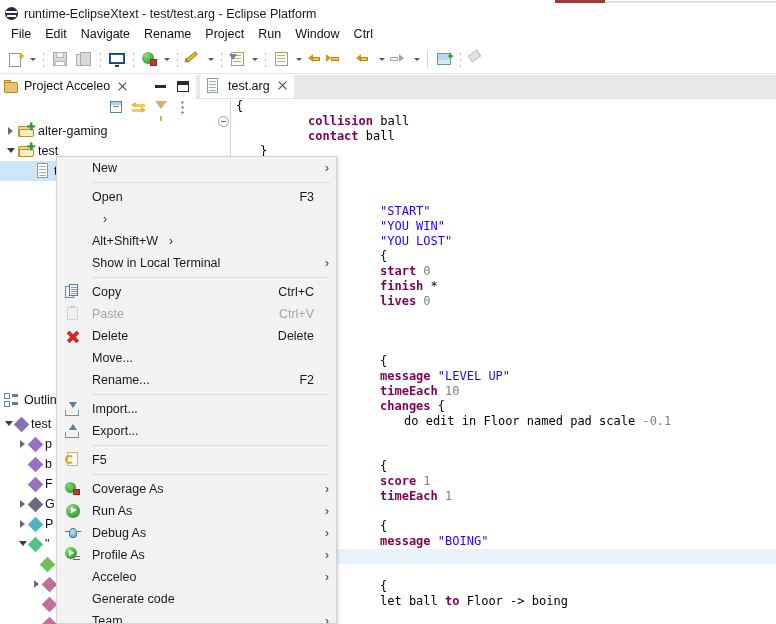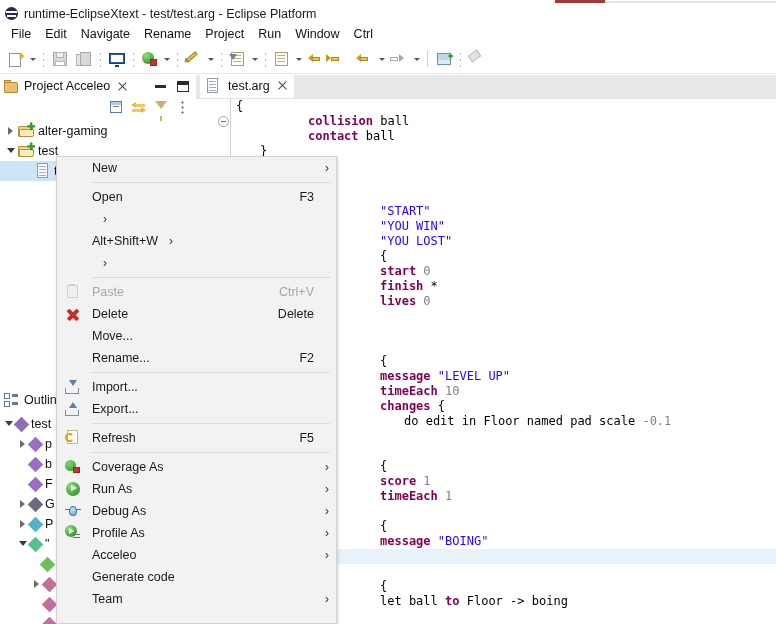--- a/index.html
+++ b/index.html
@@ -576,24 +576,38 @@
         </div>
         <div class="ctx-item">
           <span class="ctx-accel"></span>
           <span class="ctx-sub">›</span>
         </div>
         <div class="ctx-item">
           <span class="ctx-accel">Alt+Shift+W</span>
           <span class="ctx-sub">›</span>
         </div>
         <div class="ctx-item">
+          <span class="ctx-label">Show in Local Terminal</span>
           <span class="ctx-accel"></span>
           <span class="ctx-sub">›</span>
         </div>
         <div class="ctx-sep"></div>
+        <div class="ctx-item">
+          <span class="ctx-ic">
+            <span class="i-copy">
+              <span class="pg1"></span>
+              <span class="pg2">
+                <i></i>
+              </span>
+            </span>
+          </span>
+          <span class="ctx-label">Copy</span>
+          <span class="ctx-accel">Ctrl+C</span>
+          <span class="ctx-nosub"></span>
+        </div>
         <div class="ctx-item dis">
           <span class="ctx-ic">
             <span class="i-paste">
               <span class="cl2"></span>
               <span class="bd"></span>
             </span>
           </span>
           <span class="ctx-label">Paste</span>
           <span class="ctx-accel">Ctrl+V</span>
           <span class="ctx-nosub"></span>
@@ -640,21 +654,20 @@
           <span class="ctx-nosub"></span>
         </div>
         <div class="ctx-sep"></div>
         <div class="ctx-item">
           <span class="ctx-ic">
             <span class="i-refresh">
               <span class="pg"></span>
               <span class="cr"></span>
             </span>
           </span>
-          <span class="ctx-label">Refresh</span>
           <span class="ctx-accel">F5</span>
           <span class="ctx-nosub"></span>
         </div>
         <div class="ctx-sep"></div>
         <div class="ctx-item">
           <span class="ctx-ic">
             <span class="i-cov">
               <span class="ball"></span>
               <span class="red"></span>
             </span>

